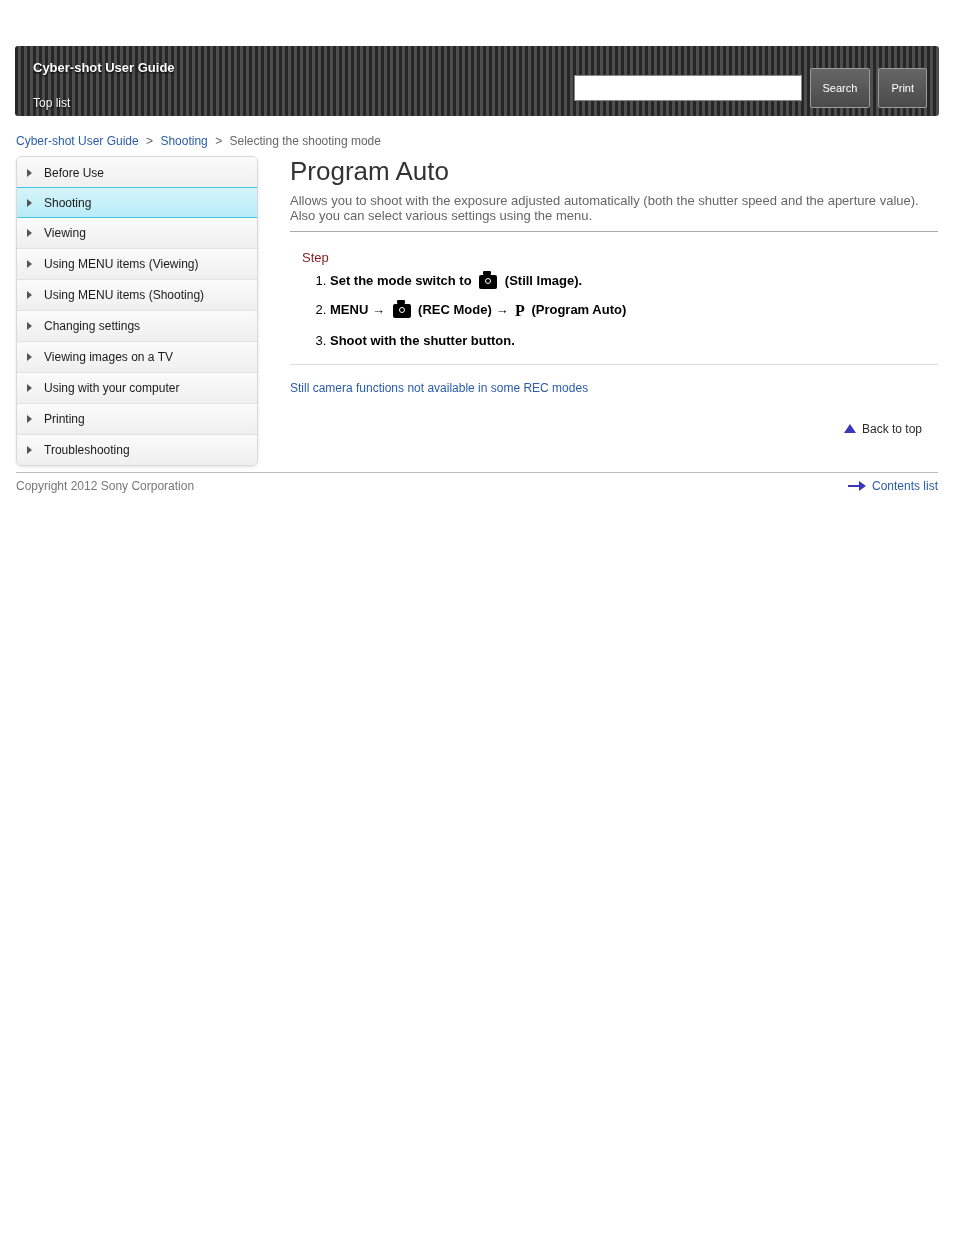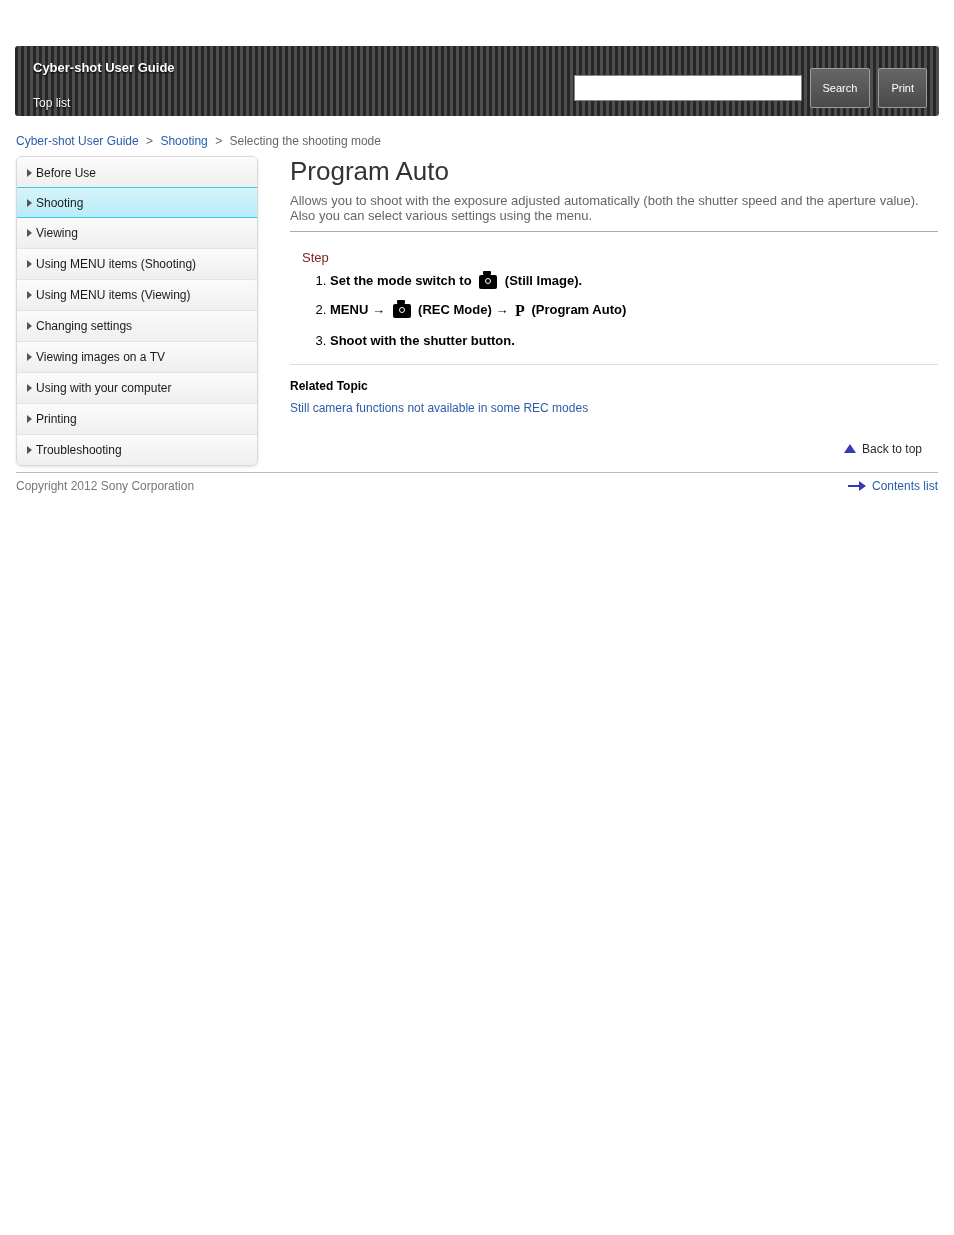--- a/index.html
+++ b/index.html
@@ -23,21 +23,21 @@
   .search-input { width: 228px; height: 26px; background: #fff; border: 1px solid #888; padding: 0 6px; font-size: 12px; }
   .btn { height: 40px; border: 1px solid #9c9c9c; background: linear-gradient(#666,#4a4a4a); color:#fff; font-size: 11px; padding: 0 12px; cursor: pointer; border-radius:2px; }
 
   .breadcrumb { margin: 18px 16px 4px 16px; font-size: 12px; color: #666; }
   .breadcrumb a { color: #2a5caa; }
   .breadcrumb span.sep { margin: 0 4px; }
 
   .main-wrap { display: flex; margin: 8px 16px 0 16px; gap: 32px; align-items: flex-start; }
 
   .sidebar { width: 242px; border: 1px solid #d9d9d9; border-radius: 6px; overflow: hidden; background: linear-gradient(#fafafa,#ebebeb); box-shadow: 0 1px 3px rgba(0,0,0,0.12); }
-  .side-item { display: flex; align-items: center; gap: 4px; padding: 0 10px; height: 31px; border-top: 1px solid #e2e2e2; font-size: 12px; color: #1a1a1a; background: linear-gradient(#fbfbfb,#efefef); cursor: pointer; }
+  .side-item { display: flex; align-items: center; gap: 12px; padding: 0 10px; height: 31px; border-top: 1px solid #e2e2e2; font-size: 12px; color: #1a1a1a; background: linear-gradient(#fbfbfb,#efefef); cursor: pointer; }
   .side-item:first-child { border-top: none; }
   .side-item .arrow { display:inline-block; width:0;height:0; border-top:4px solid transparent;border-bottom:4px solid transparent;border-left:5px solid #555; }
   .side-item.active { background: linear-gradient(#d7f4fb,#b7ecf8); border: 1px solid #3cc7e6; margin: -1px; position: relative; z-index: 1; }
 
   .content { flex: 1; }
   .page-title { font-size: 26px; font-weight: normal; color: #333; margin-bottom: 6px; }
   .page-sub { font-size: 13px; color: #666; margin-bottom: 4px; }
   .hr { height:1px; background:#aaa; margin: 8px 0 18px 0; }
 
   .step-title { font-size: 13px; font-weight: normal; color: #7f1d1d; margin-bottom: 6px; margin-left: 12px; }
@@ -102,25 +102,25 @@
     <div class="side-item active">
         <span class="arrow"></span>
         <span>Shooting</span>
       </div>
     <div class="side-item">
         <span class="arrow"></span>
         <span>Viewing</span>
       </div>
     <div class="side-item">
         <span class="arrow"></span>
-        <span>Using MENU items (Shooting)</span>
+        <span>Using MENU items (Viewing)</span>
       </div>
     <div class="side-item">
         <span class="arrow"></span>
-        <span>Using MENU items (Viewing)</span>
+        <span>Using MENU items (Shooting)</span>
       </div>
     <div class="side-item">
         <span class="arrow"></span>
         <span>Changing settings</span>
       </div>
     <div class="side-item">
         <span class="arrow"></span>
         <span>Viewing images on a TV</span>
       </div>
     <div class="side-item">
@@ -141,21 +141,20 @@
     <div class="page-title">Program Auto</div>
     <div class="page-sub">Allows you to shoot with the exposure adjusted automatically (both the shutter speed and the aperture value). Also you can select various settings using the menu.</div>
     <div class="hr"></div>
     <div class="step-title">Step</div>
     <ol class="steps">
       <li><b><span>Set the mode switch to </span><span class="inline-icon camera-icon"></span><span> (Still Image).</span></b></li>
       <li><b><span>MENU → </span><span class="inline-icon camera-icon"></span><span> (REC Mode) → </span><span class="p-icon">P</span><span> (Program Auto)</span></b></li>
       <li><b><span>Shoot with the shutter button.</span></b></li>
     </ol>
     <div class="hr-light"></div>
-    <div class="related-title">Related Topic</div>
     <div class="related-list">
       <a>Still camera functions not available in some REC modes</a>
     </div>
     <div class="back-top">
       <span class="tri"></span><span>Back to top</span>
     </div>
   </div>
 </div>
 
 <div class="footer-rule"></div>

